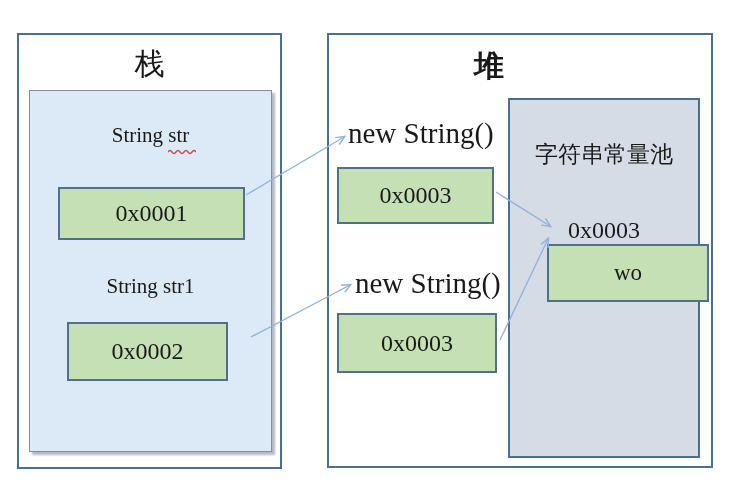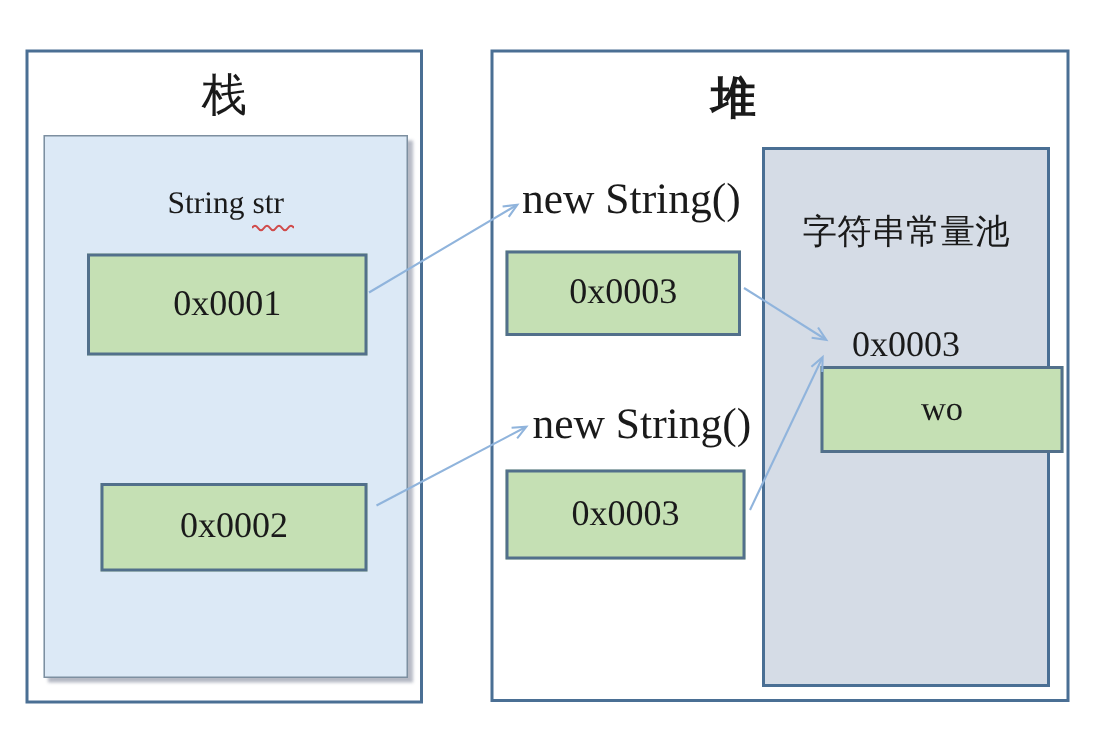--- a/index.html
+++ b/index.html
@@ -31,22 +31,22 @@
     box-shadow:3px 3px 2px rgba(90,100,125,.45);}
 
   .var-label{position:absolute;left:0;width:100%;text-align:center;font-size:21px;line-height:26px;}
   .var-label-1{top:31px;}
   .var-label-2{top:182px;}
   .squiggle{position:absolute;left:138px;top:57px;width:28px;height:7px;}
 
   .ref-box{position:absolute;display:flex;align-items:center;justify-content:center;
     background:var(--green-fill,#c5e0b4);border:2px solid var(--green-border,#52708b);
     font-size:24px;}
-  .ref-box-1{left:28px;top:78px;width:187px;height:68px;}
-  .ref-box-2{left:37px;top:231px;width:178px;height:59px;}
+  .ref-box-1{left:28px;top:96px;width:187px;height:53px;}
+  .ref-box-2{left:37px;top:231px;width:161px;height:59px;}
 
   .obj-label{position:absolute;font-size:29px;line-height:28px;white-space:nowrap;}
   .obj-label-1{left:19px;top:84px;}
   .obj-label-2{left:26px;top:234px;}
   .obj-box-1{left:8px;top:132px;width:157px;height:57px;}
   .obj-box-2{left:8px;top:278px;width:160px;height:60px;}
 
   .pool{position:absolute;left:179px;top:63px;width:192px;height:360px;
     background:var(--pool-fill,#d5dce6);border:2px solid var(--box-border,#4a6f94);}
   .pool-title{position:absolute;left:0;top:41px;width:100%;text-align:center;font-size:23px;line-height:28px;}
@@ -65,20 +65,21 @@
 <div class="canvas">
 
   <div class="panel stack-panel">
     <div class="panel-title stack-title">栈</div>
     <div class="stack-frame">
       <div class="var-label var-label-1">String str</div>
       <svg class="squiggle" viewBox="0 0 28 7" xmlns="http://www.w3.org/2000/svg">
         <path d="M0,4 Q2,1 4,4 T8,4 T12,4 T16,4 T20,4 T24,4 T28,4" fill="none" stroke="#d04a4a" stroke-width="1.4"></path>
       </svg>
       <div class="ref-box ref-box-1">0x0001</div>
+      <div class="var-label var-label-2">String str1</div>
       <div class="ref-box ref-box-2">0x0002</div>
     </div>
   </div>
 
   <div class="panel heap-panel">
     <div class="panel-title heap-title">堆</div>
 
     <div class="obj-label obj-label-1">new String()</div>
     <div class="ref-box obj-box-1">0x0003</div>
 

